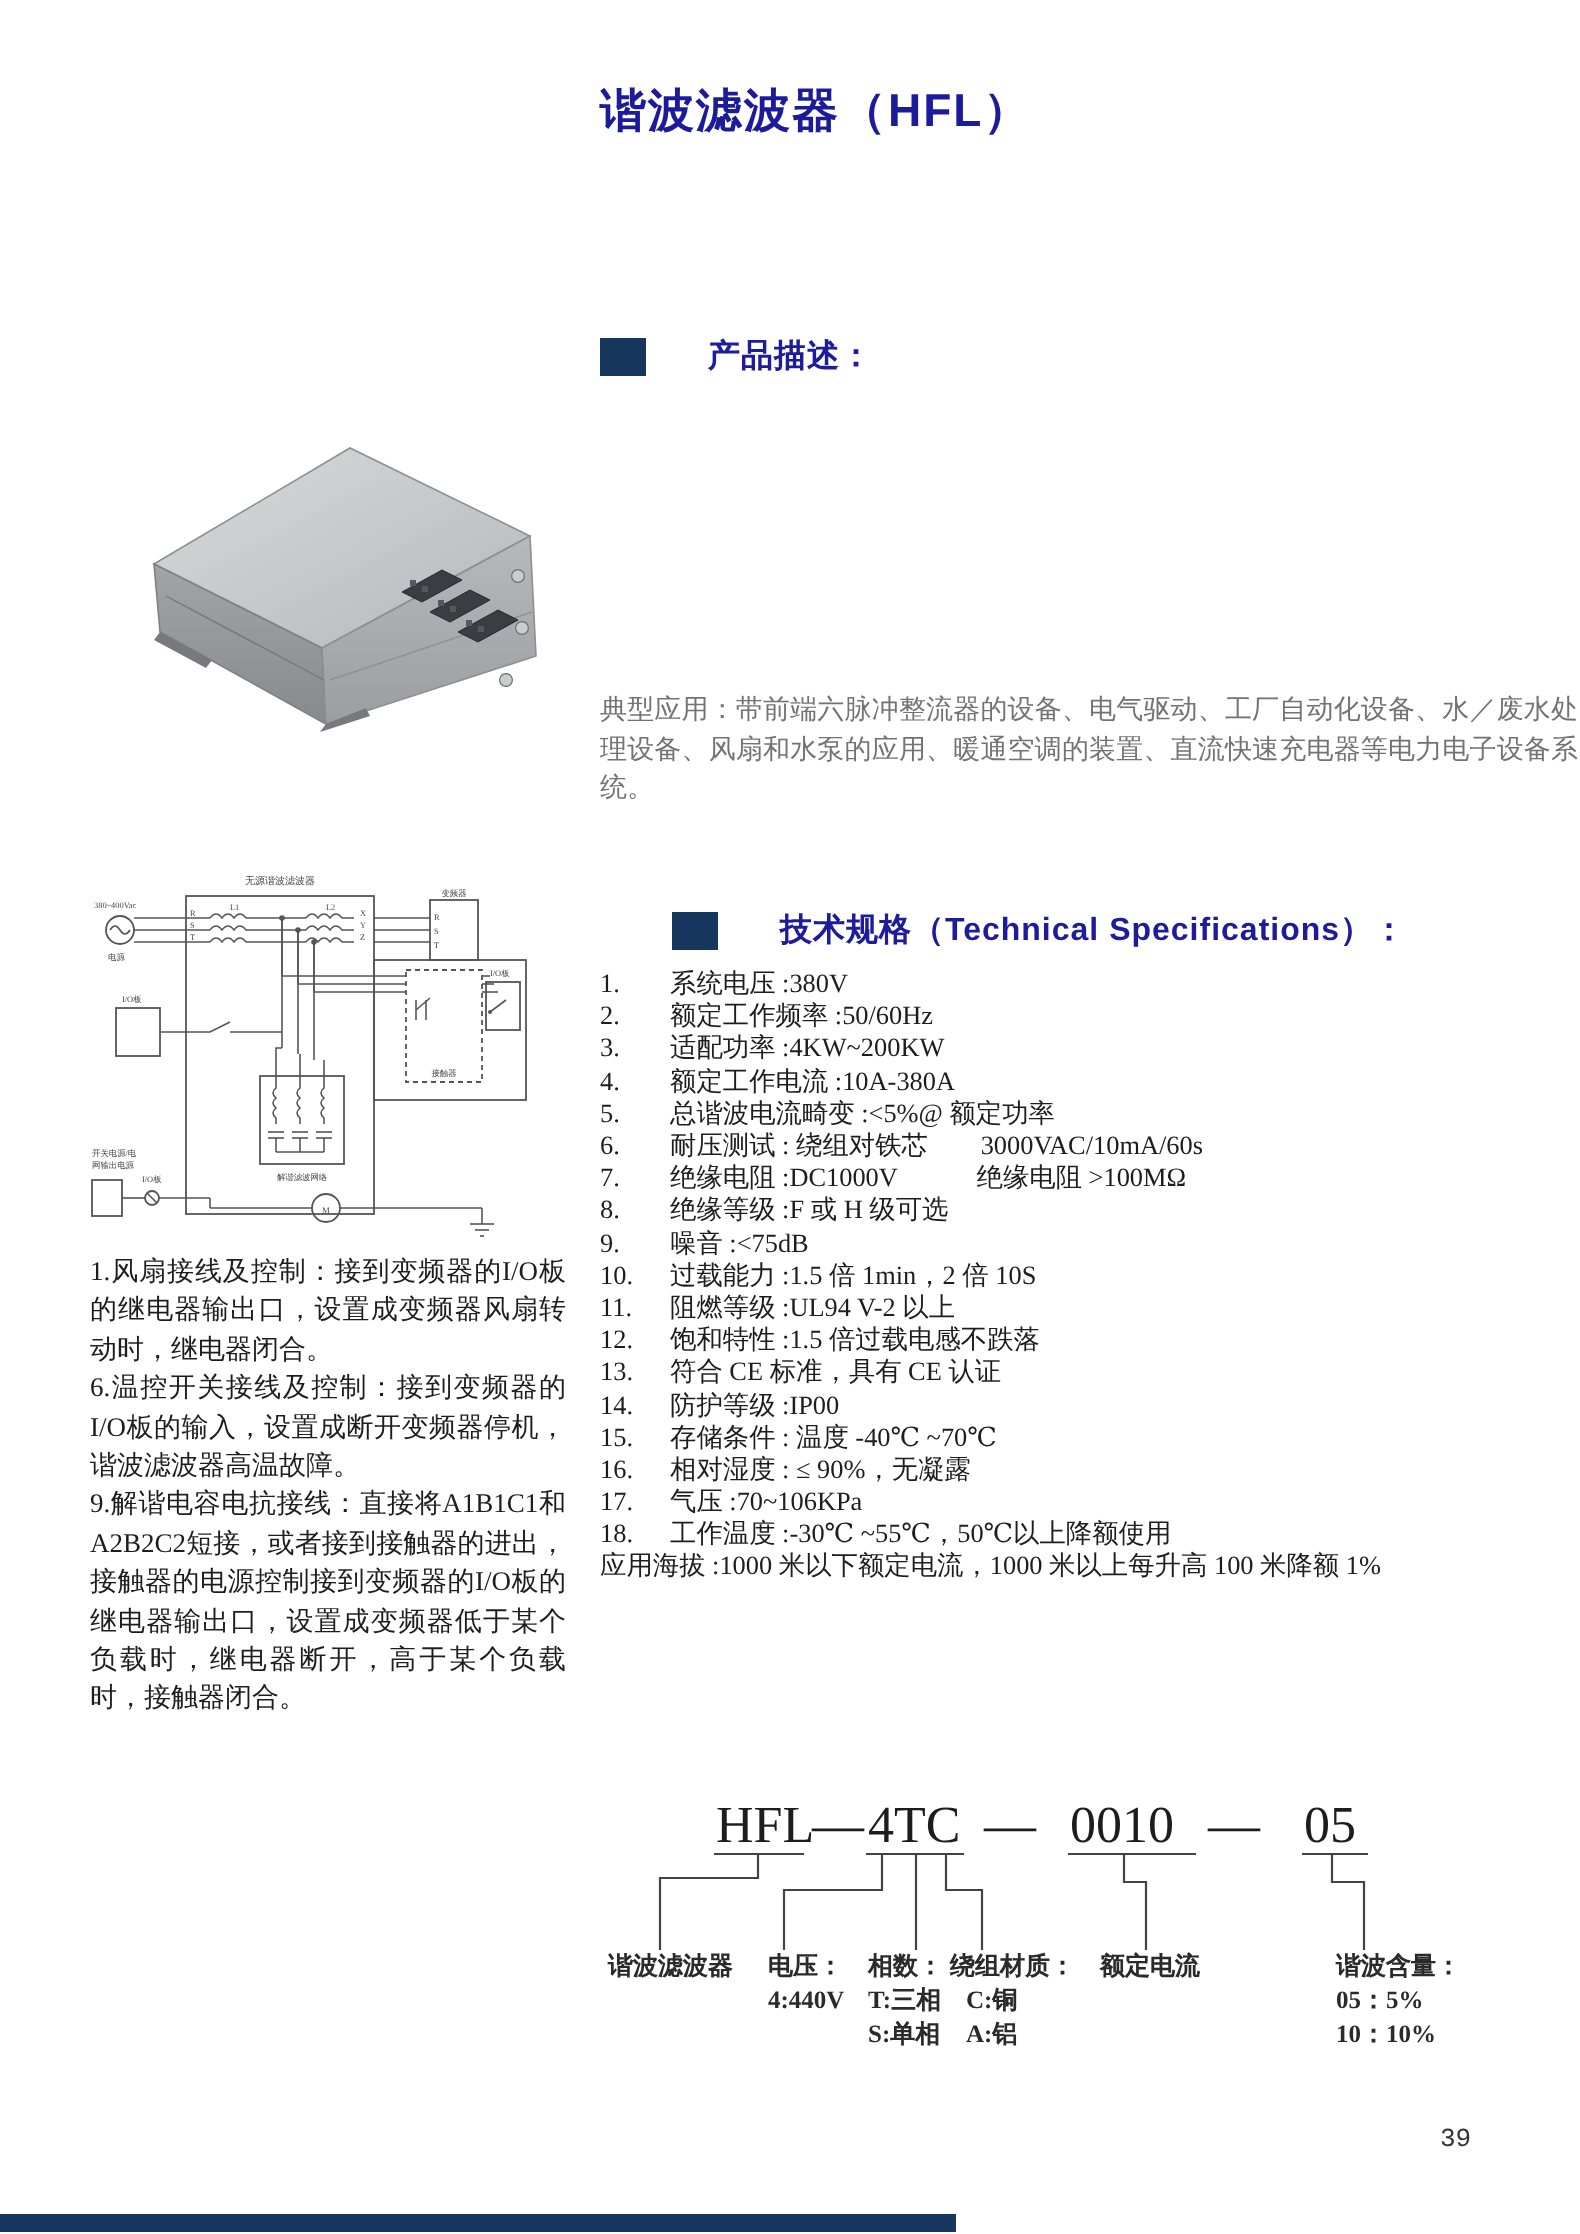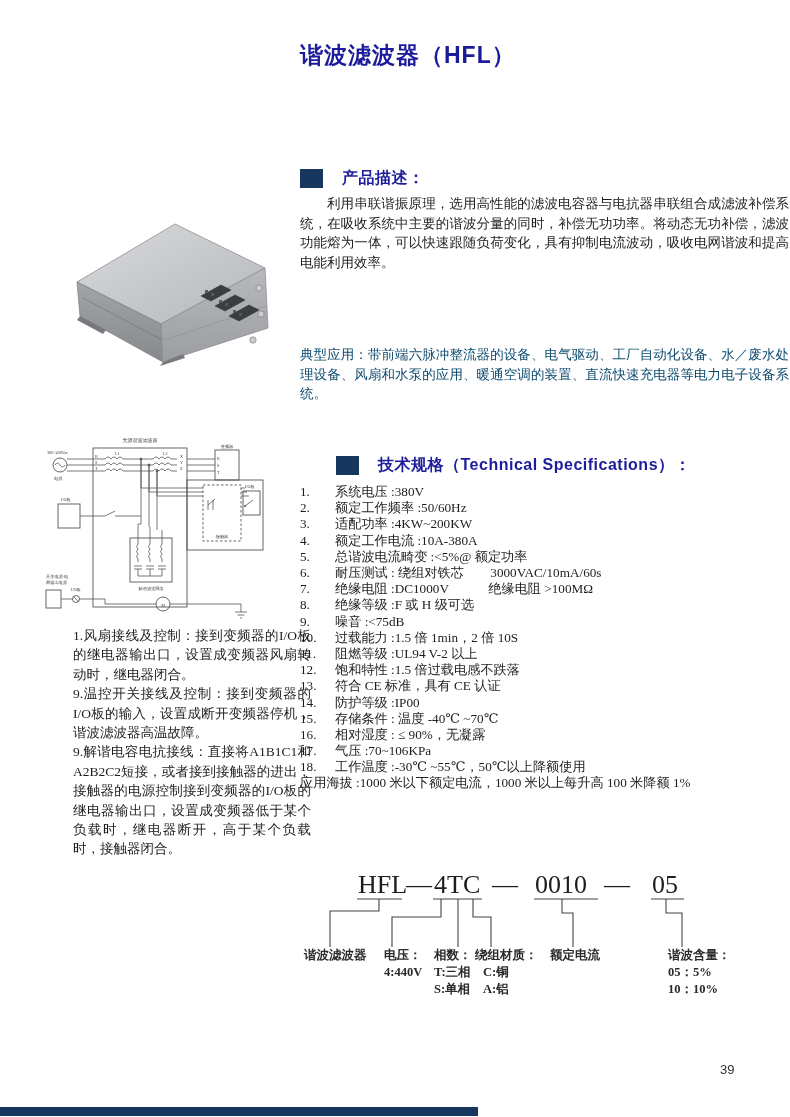--- a/index.html
+++ b/index.html
@@ -9,52 +9,52 @@
     position:relative; width:790px; height:1117px; background:#fff;
     overflow:hidden; margin:0 auto;
   }
   .abs { position:absolute; }
 
   .page-title {
     left:300px; top:40px; font-size:23px; font-weight:bold; color:#1b1b9c;
     letter-spacing:1px; font-family:"Liberation Sans","DejaVu Sans",sans-serif;
   }
 
-  .section-header { display:flex; align-items:center; gap:19px;text-align:right; }
+  .section-header { display:flex; align-items:center; gap:31px;text-align:right; }
   .section-square { width:23px; height:19px; background:#17375e; flex:0 0 auto; }
   .section-title {
     font-size:16px; font-weight:bold; color:#1c1c9c;
     font-family:"Liberation Sans","DejaVu Sans",sans-serif; letter-spacing:0.5px;
   }
 
   .desc-block { left:300px; top:194px; width:489px; font-size:13.5px;
     line-height:19.6px; text-align:justify; color:#1d1d1d; }
   .desc-block p { text-indent:2em; }
 
   .apps-block { left:300px; top:345px; width:489px; font-size:13.5px;
-    line-height:19.6px; text-align:justify; color:#0c4a6e; }
+    line-height:19.6px; text-align:justify; color:#737373; }
 
   .spec-list { left:300px; top:484px; width:492px; list-style:none;
     counter-reset: spec; font-size:13.2px; color:#1d1d1d; }
   .spec-list li { position:relative; padding-left:35px; line-height:16.2px;
     counter-increment: spec; white-space:nowrap; }
   .spec-list li::before { content: counter(spec) "."; position:absolute;
     left:0; width:26px; }
   .altitude-note { left:300px; top:775px; width:492px; font-size:13.2px;
     line-height:16.2px; color:#1d1d1d; white-space:nowrap; }
 
   .notes-block { left:45px; top:626px; width:238px; font-size:13.5px;
-    line-height:19.4px; text-align:justify; color:#1d1d1d;margin-left:28px; }
+    line-height:19.4px; text-align:justify; color:#1d1d1d; }
 
   .photo-wrap { left:63px; top:210px; width:228px; height:160px; }
   .diagram-wrap { left:45px; top:428px; width:240px; height:198px; }
-  .model-wrap { left:300px; top:855px; width:475px; height:165px; }
+  .model-wrap { left:300px; top:883px; width:475px; height:165px; }
 
   .page-number { left:720px; top:1062px; font-size:13px; color:#333;
-    font-family:Liberation Sans, sans-serif;text-align:center; }
+    font-family:Liberation Mono, monospace;text-align:center; }
   .bottom-bar { left:0; top:1107px; width:478px; height:9px; background:#17375e; }
 
   svg text { font-family:"Liberation Serif","DejaVu Serif",serif; fill:#333; }
   svg .tiny { font-size:5px; fill:#444; }
   svg .tiny2 { font-size:4.2px; fill:#444; }
   svg .code-seg { font-size:26px; fill:#1d1d1d; }
   svg .code-label { font-size:12.5px; font-weight:bold; fill:#2a2a2a; }
   svg .wire { stroke:#555; stroke-width:0.8; fill:none; }
   svg .box { stroke:#555; stroke-width:0.9; fill:none; }
   svg .cline { stroke:#444; stroke-width:1.1; fill:none; }
@@ -117,21 +117,20 @@
       <polygon points="100,152 97,156 122,148 120,144" fill="#77797c"></polygon>
     </svg>
   </div>
 
   <div class="abs section-header" style="left:300px; top:168px;">
     <span class="section-square"></span>
     <span class="section-title">产品描述：</span>
   </div>
 
   <div class="abs desc-block">
-    <p>利用串联谐振原理，选用高性能的滤波电容器与电抗器串联组合成滤波补偿系统，在吸收系统中主要的谐波分量的同时，补偿无功功率。将动态无功补偿，滤波功能熔为一体，可以快速跟随负荷变化，具有抑制电流波动，吸收电网谐波和提高电能利用效率。</p>
   </div>
 
   <div class="abs apps-block">典型应用：带前端六脉冲整流器的设备、电气驱动、工厂自动化设备、水／废水处理设备、风扇和水泵的应用、暖通空调的装置、直流快速充电器等电力电子设备系统。</div>
 
   <div class="abs section-header" style="left:300px; top:455px;margin-left:36px;">
     <span class="section-square"></span>
     <span class="section-title">技术规格（Technical Specifications）：</span>
   </div>
 
   <ol class="abs spec-list">
@@ -282,21 +281,21 @@
         <line x1="196" y1="176" x2="196" y2="184"></line>
         <line x1="190" y1="184" x2="202" y2="184"></line>
         <line x1="192.5" y1="187" x2="199.5" y2="187"></line>
         <line x1="195" y1="190" x2="197" y2="190"></line>
       </g>
     </svg>
   </div>
 
   <div class="abs notes-block">
     <div>1.风扇接线及控制：接到变频器的I/O板的继电器输出口，设置成变频器风扇转动时，继电器闭合。</div>
-    <div>9.温控开关接线及控制：接到变频器的I/O板的输入，设置成断开变频器停机，谐波滤波器高温故障。</div>
+    <div>6.温控开关接线及控制：接到变频器的I/O板的输入，设置成断开变频器停机，谐波滤波器高温故障。</div>
     <div>9.解谐电容电抗接线：直接将A1B1C1和A2B2C2短接，或者接到接触器的进出，接触器的电源控制接到变频器的I/O板的继电器输出口，设置成变频器低于某个负载时，继电器断开，高于某个负载时，接触器闭合。</div>
   </div>
 
   <div class="abs model-wrap">
     <svg width="475" height="165" viewBox="0 0 475 165">
 
       <text x="58" y="38" class="code-seg">HFL</text>
       <text x="106" y="38" class="code-seg">—</text>
       <text x="134" y="38" class="code-seg">4TC</text>
       <text x="192" y="38" class="code-seg">—</text>

